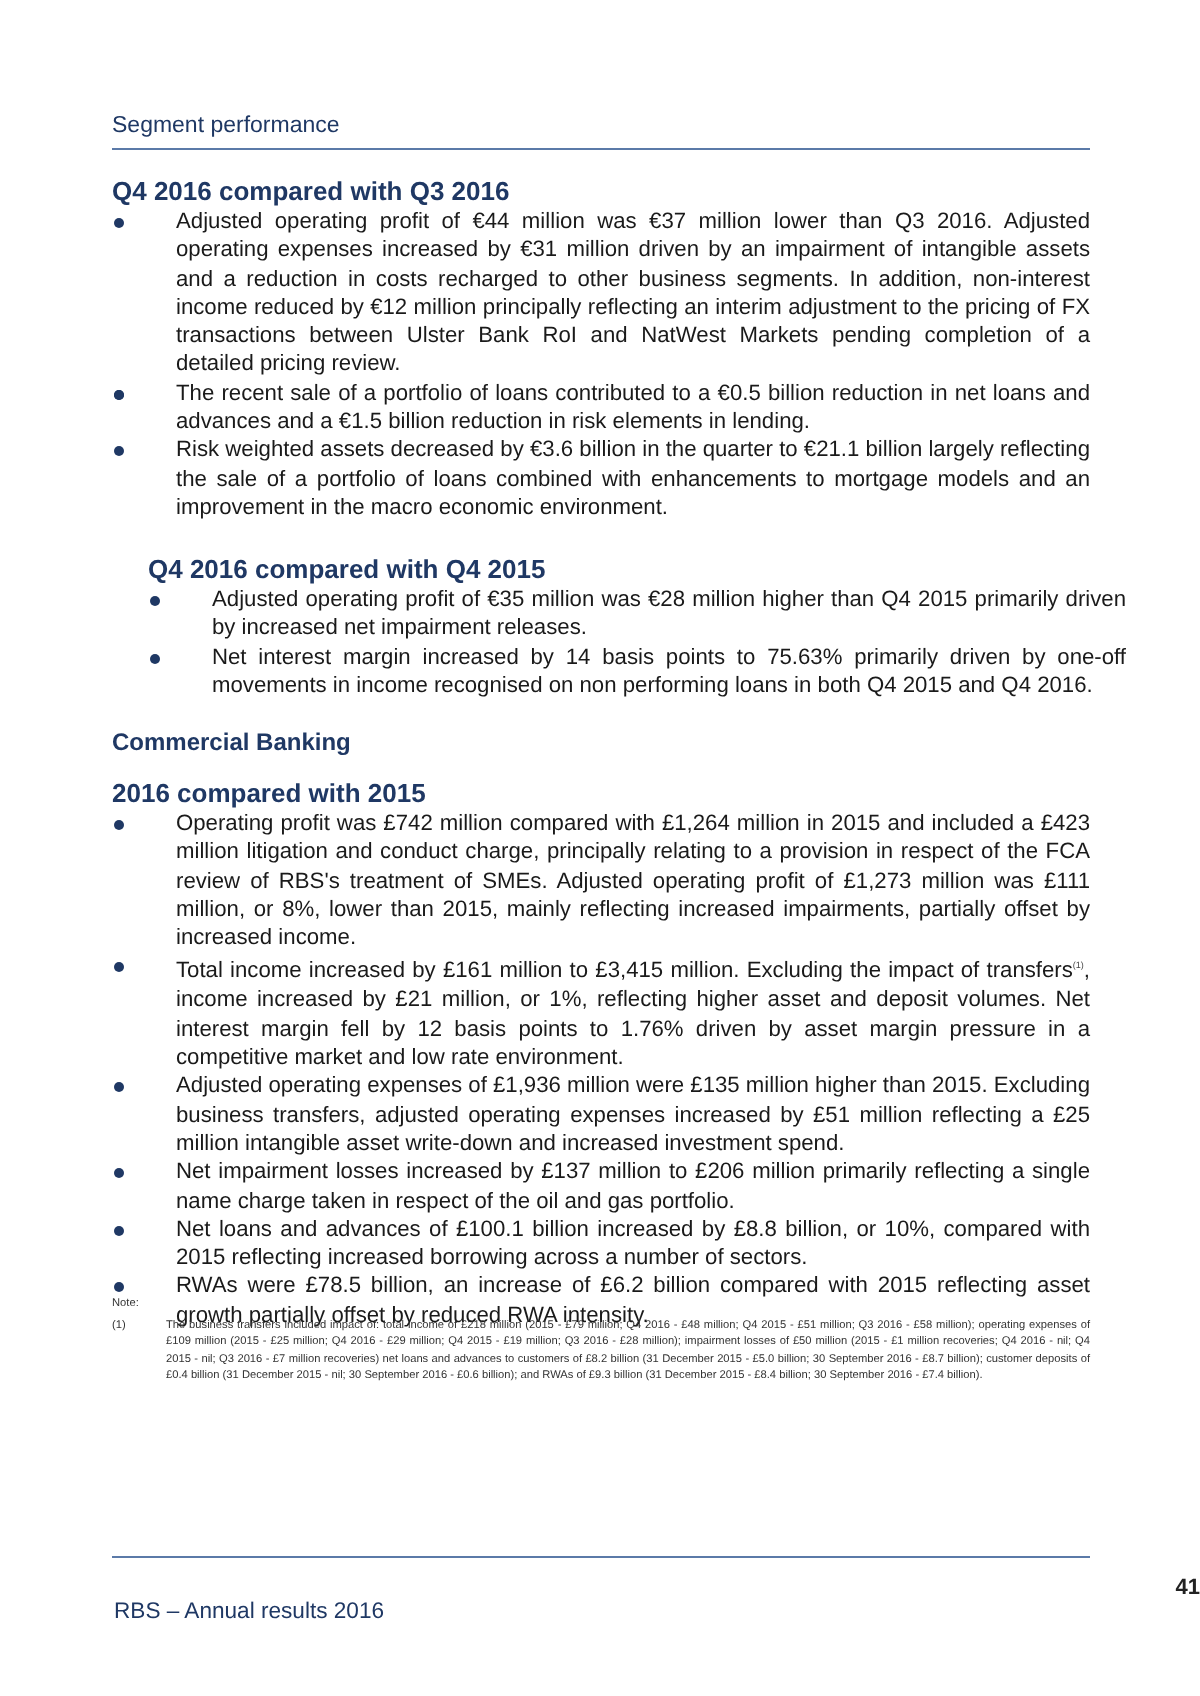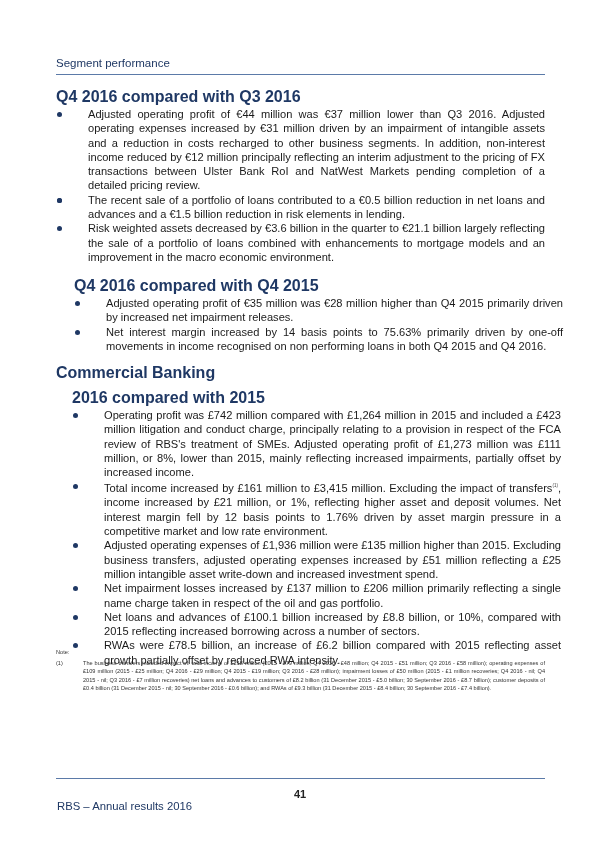--- a/index.html
+++ b/index.html
@@ -2,38 +2,38 @@
 <html><head>
 <meta charset="utf-8">
 <style>
   html, body { margin: 0; padding: 0; background: #ffffff; }
   body { width: 600px; height: 848px; position: relative; overflow: hidden;
          font-family: "Liberation Sans", sans-serif; color: #1a1a1a; }
   .page { position: absolute; left: 56px; top: 0; width: 489px; }
   .section-title { position: absolute; left: 0; top: 57px; width: 489px;
     font-size: 11.5px; font-weight: normal; color: #1f3864; padding-bottom: 5px;
     border-bottom: 1px solid #5b7aa8; }
-  .sub-title { font-size: 16px; font-weight: bold; color: #1f3864; margin: 0 0 1px 0; }
-  .plain-title { font-size: 16px; font-weight: bold; color: #1f3864; }
+  .sub-title { font-size: 13px; font-weight: bold; color: #1f3864; margin: 0 0 1px 0; }
+  .plain-title { font-size: 12px; font-weight: bold; color: #1f3864; }
   .block { position: absolute; left: 0; width: 489px; }
   ul.bullets { list-style: none; margin: 0; padding: 0; }
   ul.bullets li { position: relative; padding-left: 32px; font-size: 11.1px;
     line-height: 14.3px; text-align: justify; }
   ul.bullets li .dot { position: absolute; left: 1px; top: 5px; width: 5px; height: 5px;
     border-radius: 50%; background: #1f3864; }
   sup.fn { font-size: 4.5px; vertical-align: super; color: #444; }
   .note { position: absolute; left: 0; top: 648px; width: 489px; font-size: 5.6px;
     line-height: 8.6px; color: #333; }
   .note .label { margin-bottom: 2px; }
   .note .row { display: flex; }
   .note .num { width: 27px; flex: none; }
   .note .txt { flex: 1; text-align: justify; }
   .footer-rule { position: absolute; left: 56px; top: 778px; width: 489px;
     border-top: 1px solid #5b7aa8; }
-  .page-num { position: absolute; left: 0; width: 600px; top: 788px; text-align: center;
+  .page-num { position: absolute; left: 0; width: 600px; top: 788px; text-align: right;
     font-size: 11px; font-weight: bold; color: #222; }
   .footer-text { position: absolute; left: 57px; top: 800px; font-size: 11.3px; color: #1f3864; }
 </style>
 </head>
 <body>
 
 <div class="page">
 
   <div class="section-title">Segment performance</div>
 
@@ -52,21 +52,21 @@
     <ul class="bullets">
       <li><span class="dot"></span><span>Adjusted operating profit of €35 million was €28 million higher than Q4 2015 primarily driven by increased net impairment releases.</span></li>
       <li><span class="dot"></span><span>Net interest margin increased by 14 basis points to 75.63% primarily driven by one-off movements in income recognised on non performing loans in both Q4 2015 and Q4 2016.</span></li>
     </ul>
   </div>
 
   <div class="block" style="top:364px;">
     <div class="plain-title">Commercial Banking</div>
   </div>
 
-  <div class="block" style="top:389px;margin-left:16px;">
+  <div class="block" style="top:389px;">
     <div class="sub-title">2016 compared with 2015</div>
     <ul class="bullets">
       <li><span class="dot"></span><span>Operating profit was £742 million compared with £1,264 million in 2015 and included a £423 million litigation and conduct charge, principally relating to a provision in respect of the FCA review of RBS's treatment of SMEs. Adjusted operating profit of £1,273 million was £111 million, or 8%, lower than 2015, mainly reflecting increased impairments, partially offset by increased income.</span></li>
       <li><span class="dot"></span><span>Total income increased by £161 million to £3,415 million. Excluding the impact of transfers</span><sup class="fn">(1)</sup><span>, income increased by £21 million, or 1%, reflecting higher asset and deposit volumes. Net interest margin fell by 12 basis points to 1.76% driven by asset margin pressure in a competitive market and low rate environment.</span></li>
       <li><span class="dot"></span><span>Adjusted operating expenses of £1,936 million were £135 million higher than 2015. Excluding business transfers, adjusted operating expenses increased by £51 million reflecting a £25 million intangible asset write-down and increased investment spend.</span></li>
       <li><span class="dot"></span><span>Net impairment losses increased by £137 million to £206 million primarily reflecting a single name charge taken in respect of the oil and gas portfolio.</span></li>
       <li><span class="dot"></span><span>Net loans and advances of £100.1 billion increased by £8.8 billion, or 10%, compared with 2015 reflecting increased borrowing across a number of sectors.</span></li>
       <li><span class="dot"></span><span>RWAs were £78.5 billion, an increase of £6.2 billion compared with 2015 reflecting asset growth partially offset by reduced RWA intensity.</span></li>
     </ul>
   </div>

